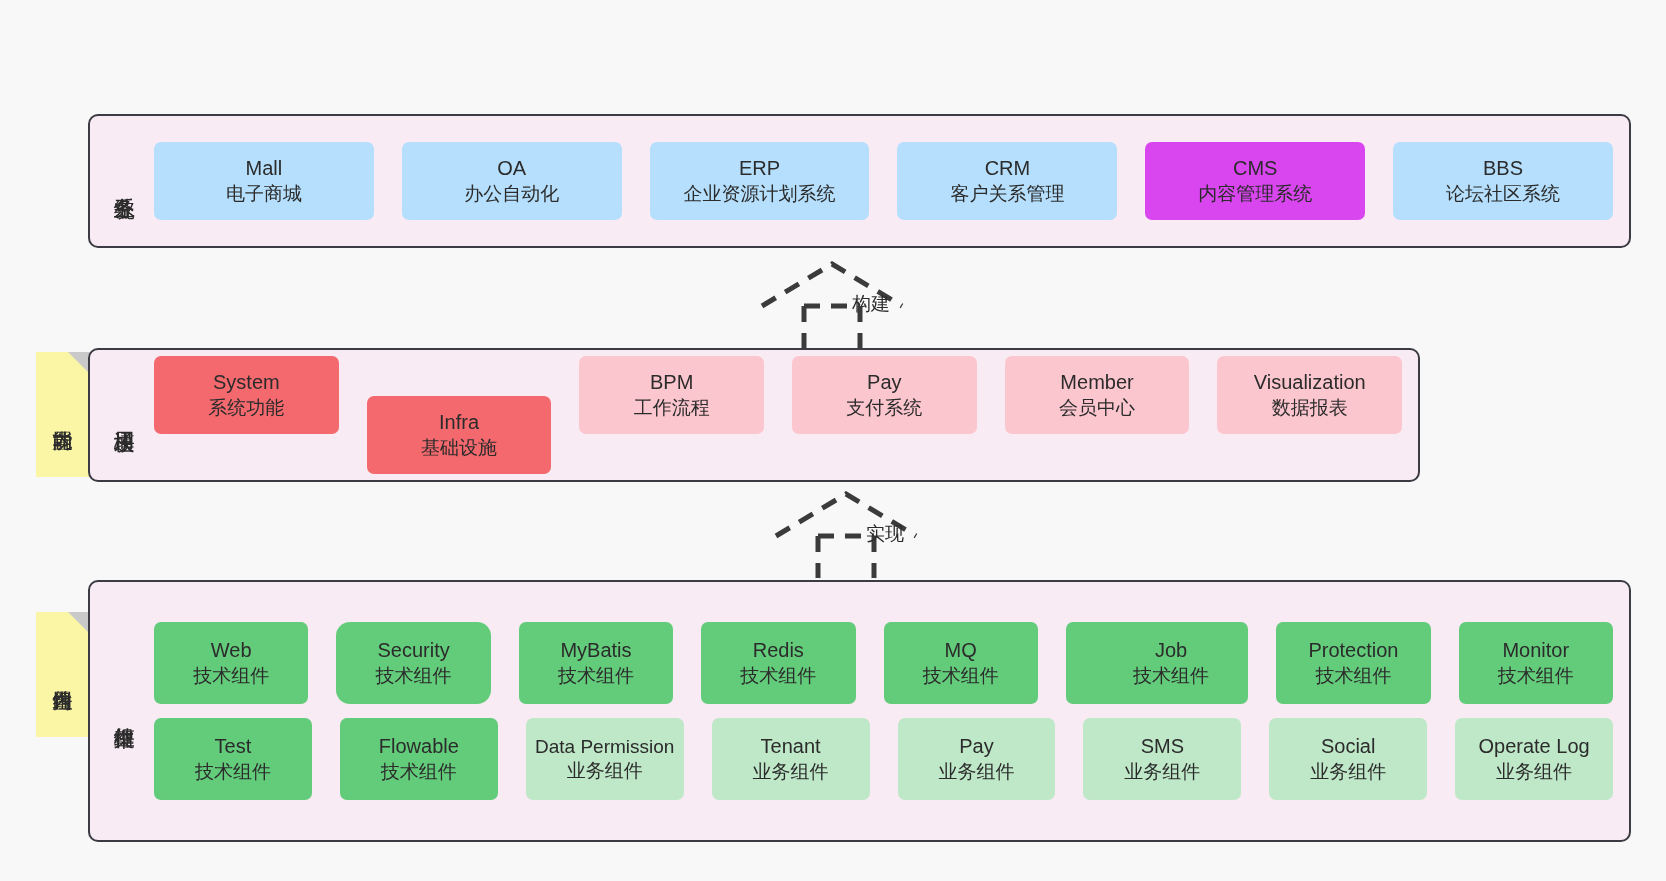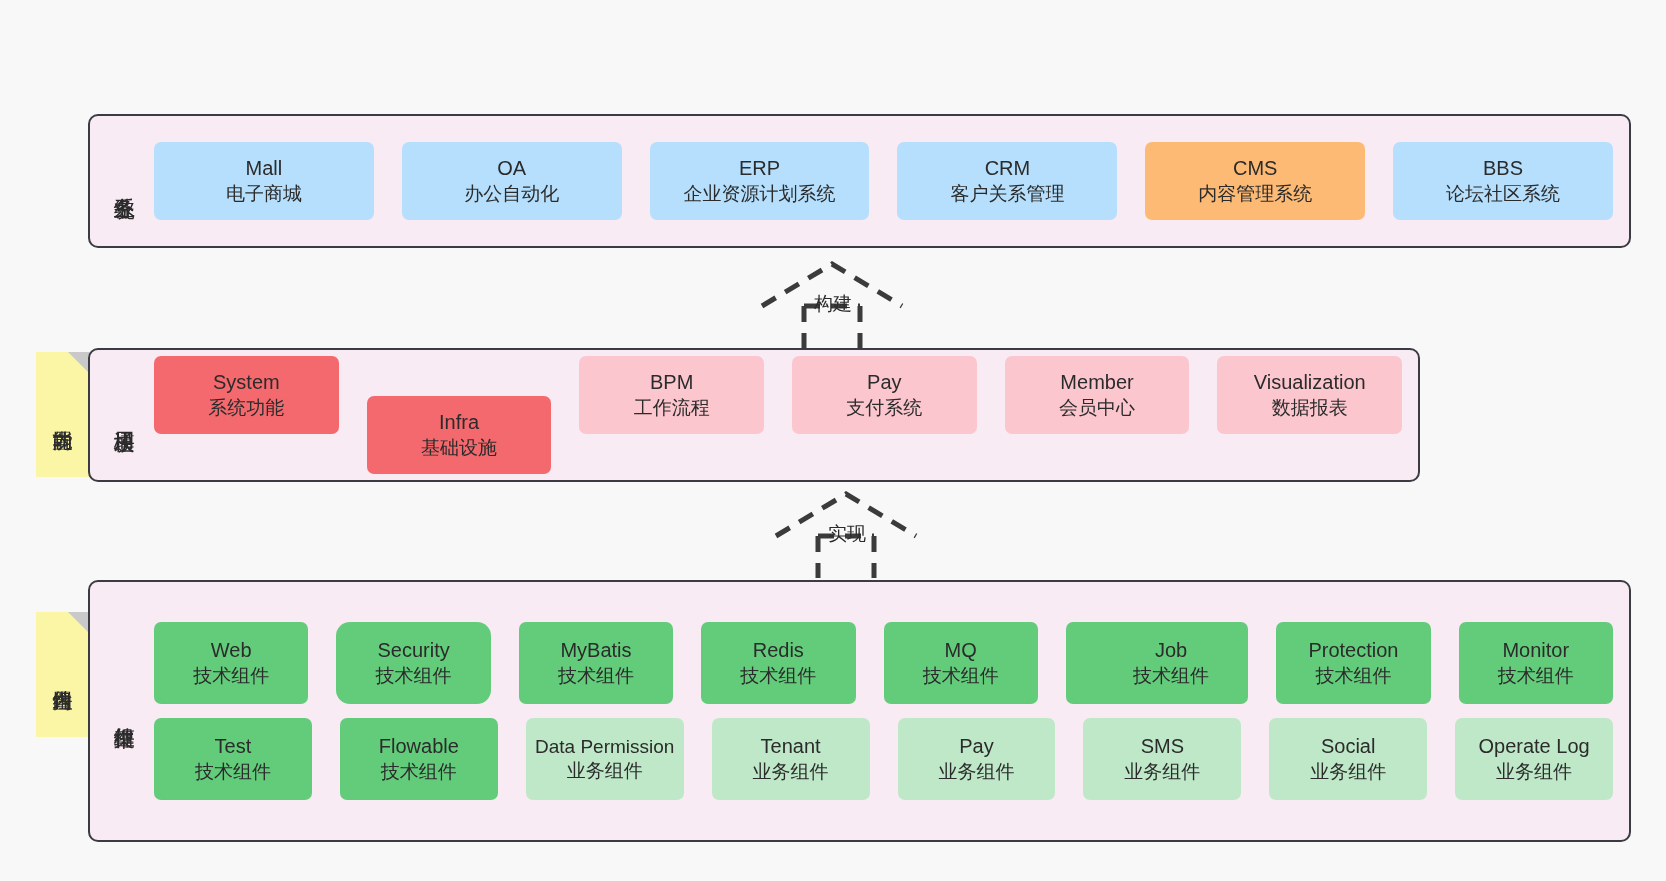--- a/index.html
+++ b/index.html
@@ -117,20 +117,21 @@
   .connector {
     position: absolute;
   }
   .connector svg { display: block; overflow: visible; }
   .connector-label {
     position: absolute;
     font-size: 19px;
     color: #2b2b2b;
     background: transparent;
     white-space: nowrap;
+    margin-left: 38px;
   }
   #connector-build { left: 752px; top: 262px; width: 160px; height: 86px; }
   #connector-build .connector-label { left: 62px; top: 29px; }
   #connector-impl { left: 766px; top: 492px; width: 160px; height: 86px; }
   #connector-impl .connector-label { left: 62px; top: 29px; }
 </style>
 </head>
 <body style="background: rgb(248, 248, 248);">
 
 <div class="canvas">
@@ -148,21 +149,21 @@
           <span class="t2">办公自动化</span>
         </div>
         <div class="cell" style="background: rgb(181, 223, 252);">
           <span class="t1">ERP</span>
           <span class="t2">企业资源计划系统</span>
         </div>
         <div class="cell" style="background: rgb(181, 223, 252);">
           <span class="t1">CRM</span>
           <span class="t2">客户关系管理</span>
         </div>
-        <div class="cell" style="background: #fdba74;">
+        <div class="cell" style="background: #d946ef;">
           <span class="t1">CMS</span>
           <span class="t2">内容管理系统</span>
         </div>
         <div class="cell" style="background: rgb(181, 223, 252);">
           <span class="t1">BBS</span>
           <span class="t2">论坛社区系统</span>
         </div>
       </div>
     </div>
   </div>

